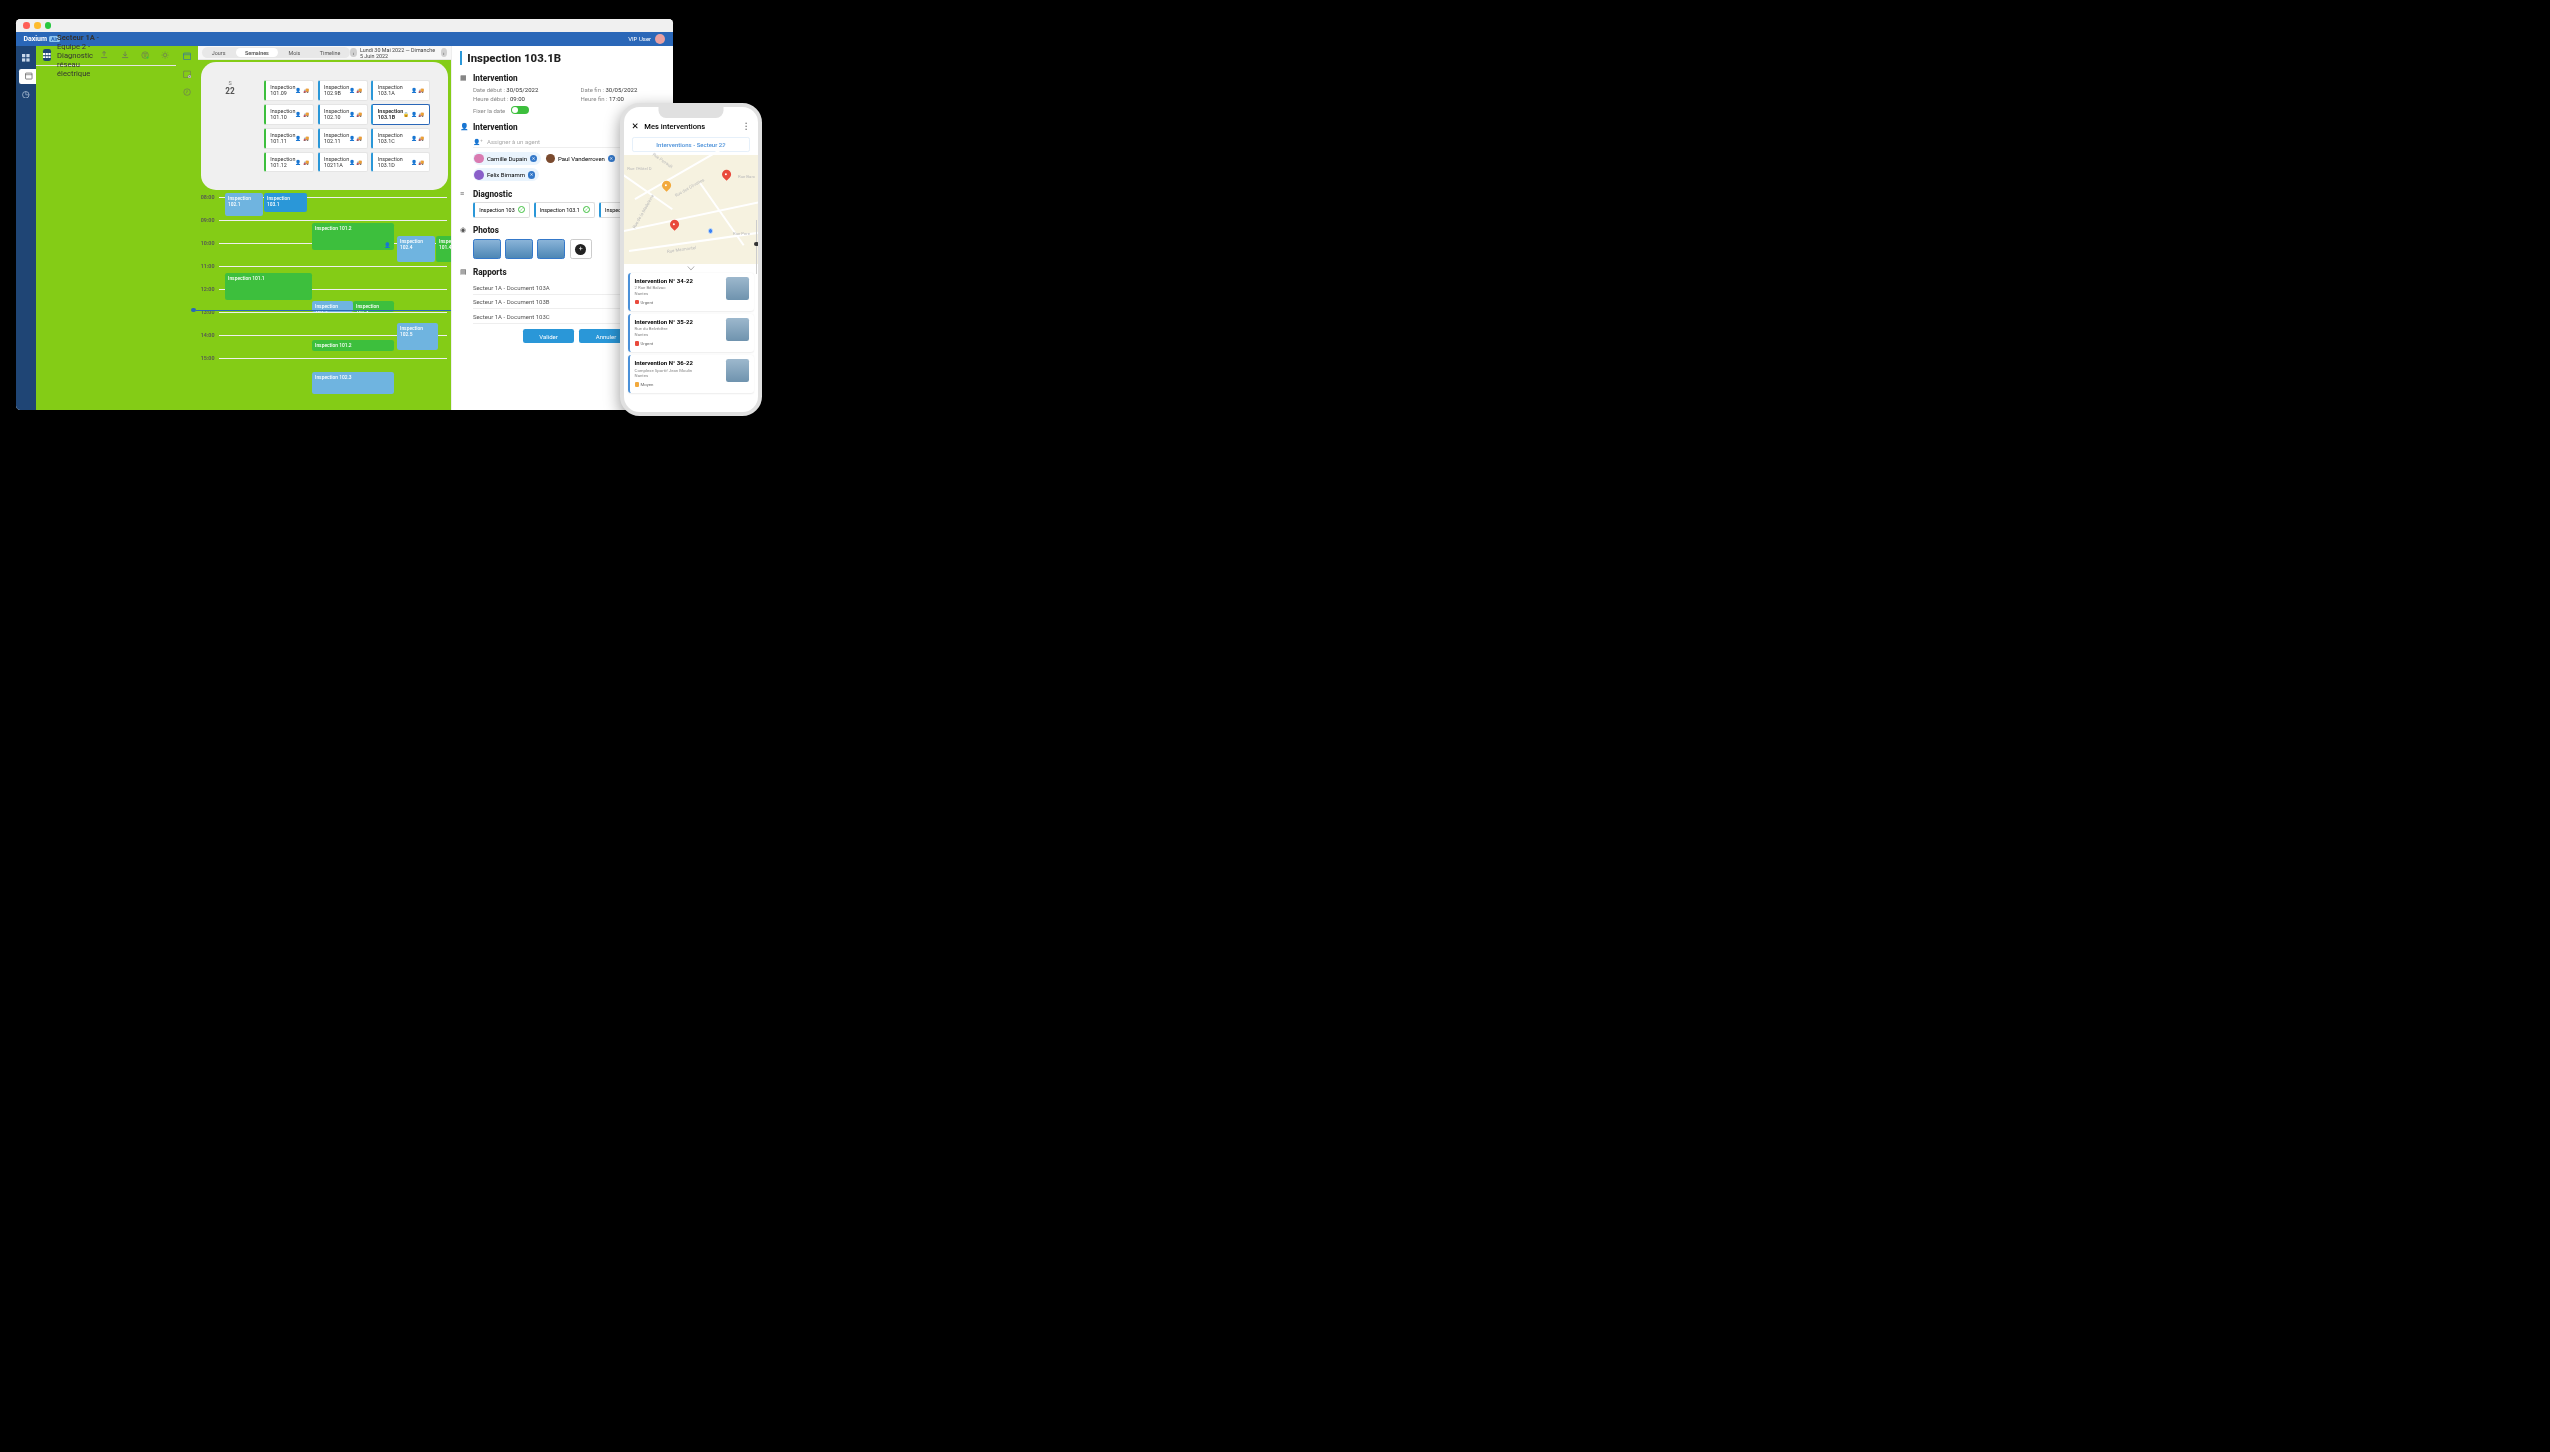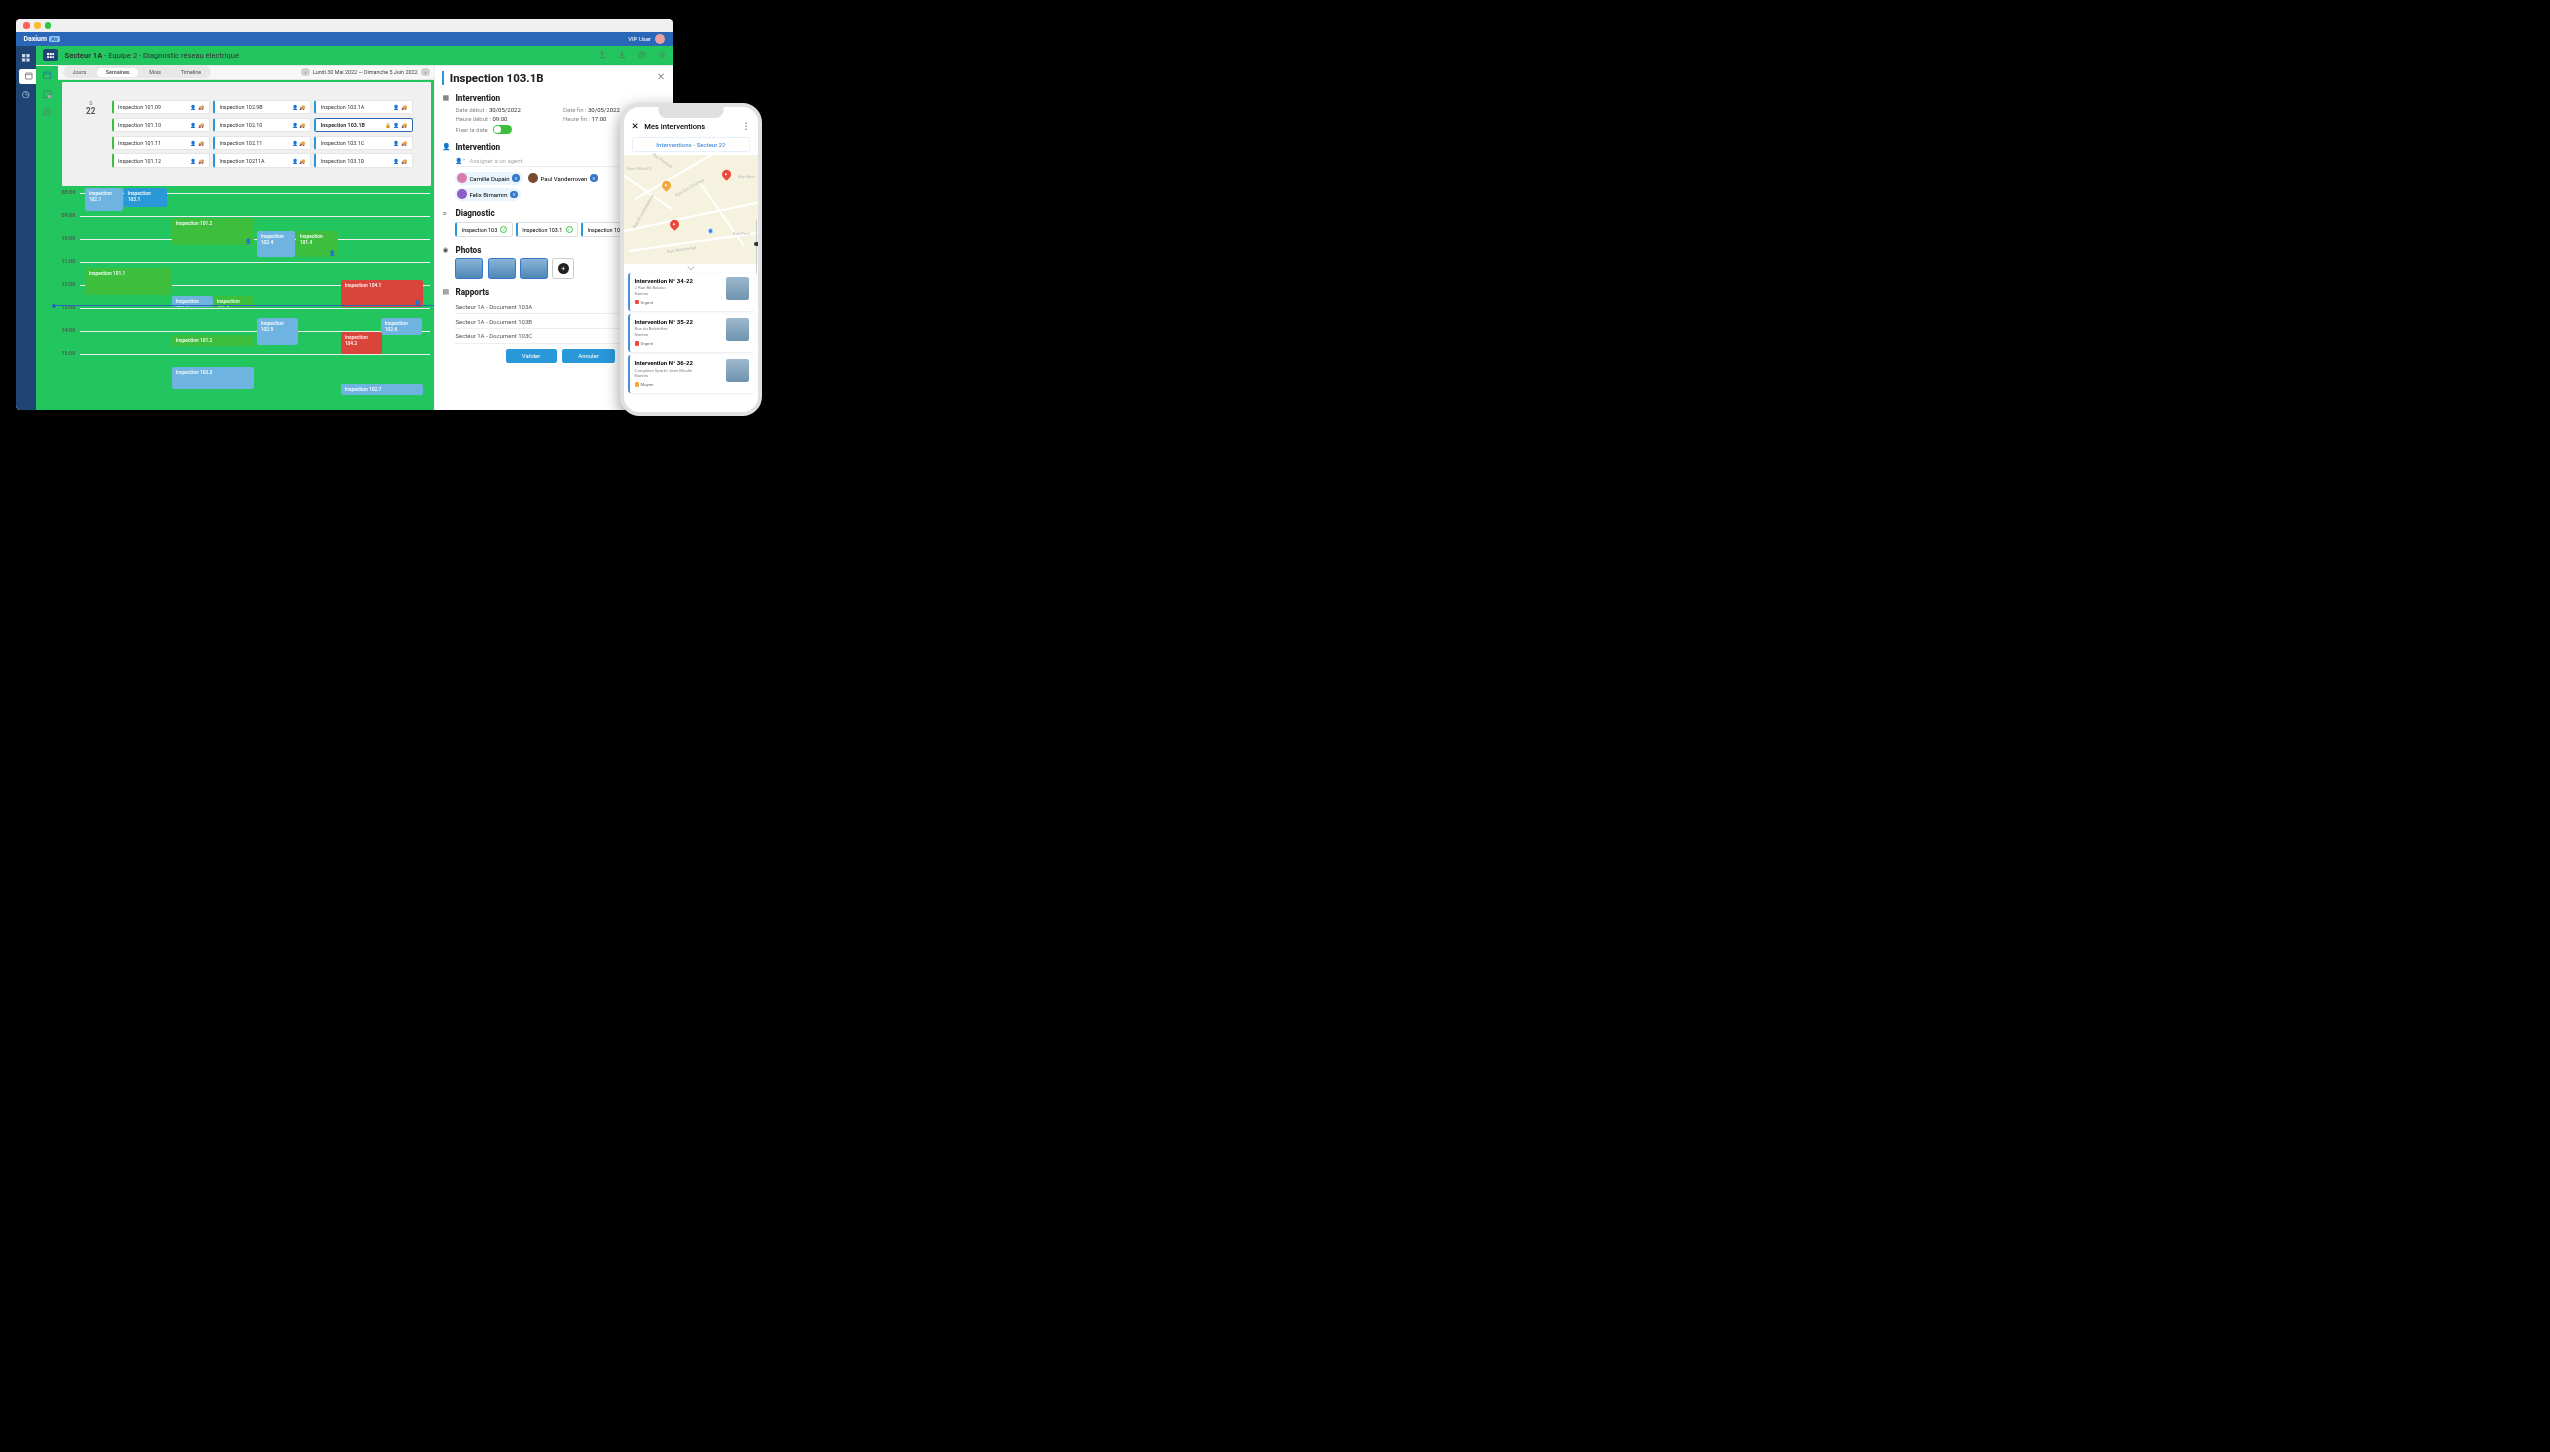--- a/index.html
+++ b/index.html
@@ -13,21 +13,21 @@
 .logo{display:flex;align-items:center;gap:2.2px;font-weight:700}
 .logo-air{background:#8dc5f0;color:#2a67b8;border-radius:1.6px;padding:0 1.6px;font-size:5.4px;font-weight:700}
 .user{display:flex;align-items:center;gap:4.3px;font-size:6px}
 .avatar{width:9.8px;height:9.8px;border-radius:50%;background:#e8a0a0}
 
 .wrap{display:flex;height:calc(100% - 27px)}
 .sidenav{width:20.7px;background:#1f4575;display:flex;flex-direction:column;align-items:center;padding-top:4.3px;gap:3.3px}
 .sidenav .item{width:15px;height:15px;display:flex;align-items:center;justify-content:center;color:#c9d8ea;border-radius:2.2px;cursor:pointer}
 .sidenav .active{background:#fff;color:#444;border-top-left-radius:2.2px;border-bottom-left-radius:2.2px;border-top-right-radius:0;border-bottom-right-radius:0;width:20.7px;margin-left:5.4px}
 
-.content{flex:1;background:#22c55e;display:flex;flex-direction:column}
+.content{flex:1;background:#84cc16;display:flex;flex-direction:row}
 .crumb-row{display:flex;align-items:center;height:19.6px;padding:0 6.5px;border-bottom:0.5px solid #e5e5e5}
 .grid-btn{width:15px;height:12px;background:#1f4575;border-radius:2.2px;margin-right:6.5px;display:flex;align-items:center;justify-content:center}
 .crumb{font-size:7.6px;color:#333}
 .crumb b{font-weight:700}
 .crumb-actions{margin-left:auto;display:flex;gap:12px;color:#666}
 .crumb-actions .ic{cursor:pointer}
 
 .midrow{display:flex;height:14px;align-items:center;background:#f7f7f7;border-bottom:0.5px solid #e5e5e5;padding:0 4.3px}
 .subnav{width:22px;display:flex;flex-direction:column;align-items:center;padding-top:3.3px;gap:5.4px;color:#666}
 .subnav .item{width:13px;height:13px;display:flex;align-items:center;justify-content:center;cursor:pointer}
@@ -35,21 +35,21 @@
 
 .tabs{display:flex;gap:2.2px;background:#e8e8e8;border-radius:7.6px;padding:1.1px}
 .tab{padding:1.6px 8.7px;font-size:5.4px;color:#555;border-radius:6.5px;cursor:pointer}
 .tab.active{background:#fff;font-weight:600}
 .dater{margin-left:auto;display:flex;align-items:center;gap:3.3px;font-size:5.4px;color:#444}
 .dater .arr{width:8.7px;height:8.7px;background:#d0d0d0;border-radius:50%;display:flex;align-items:center;justify-content:center;cursor:pointer;font-size:4.9px}
 
 .area{flex:1;display:flex}
 .sched-main{flex:1;display:flex;flex-direction:column}
 
-.cards-area{display:flex;gap:10px;padding:18px;background:#f0f0f0;border-radius:1px;margin:2.2px 3.3px}
+.cards-area{display:flex;gap:23px;padding:18px;background:#f0f0f0;border-radius:15px;margin:2.2px 3.3px}
 .daylabel{width:22px;text-align:center;color:#777;font-size:5.4px}
 .daylabel .num{font-size:8.2px;font-weight:700;color:#555}
 .card-cols{flex:1;display:flex;gap:3.3px}
 .card-col{flex:1;display:flex;flex-direction:column;gap:3.3px}
 .insp-card{background:#fff;border-radius:2.2px;padding:3.3px 4.3px;font-size:5.4px;display:flex;align-items:center;border-left:2.2px solid;border: 0.5px solid #e5e5e5;border-left-width:2.2px}
 .insp-card .nm{flex:1;color:#333}
 .insp-card.sel{border:0.5px solid #2a67b8;border-left-width:2.2px}
 .insp-card.sel .nm{font-weight:700}
 .mini-icons{display:flex;gap:1.6px;color:#999;font-size:4.9px}
 

